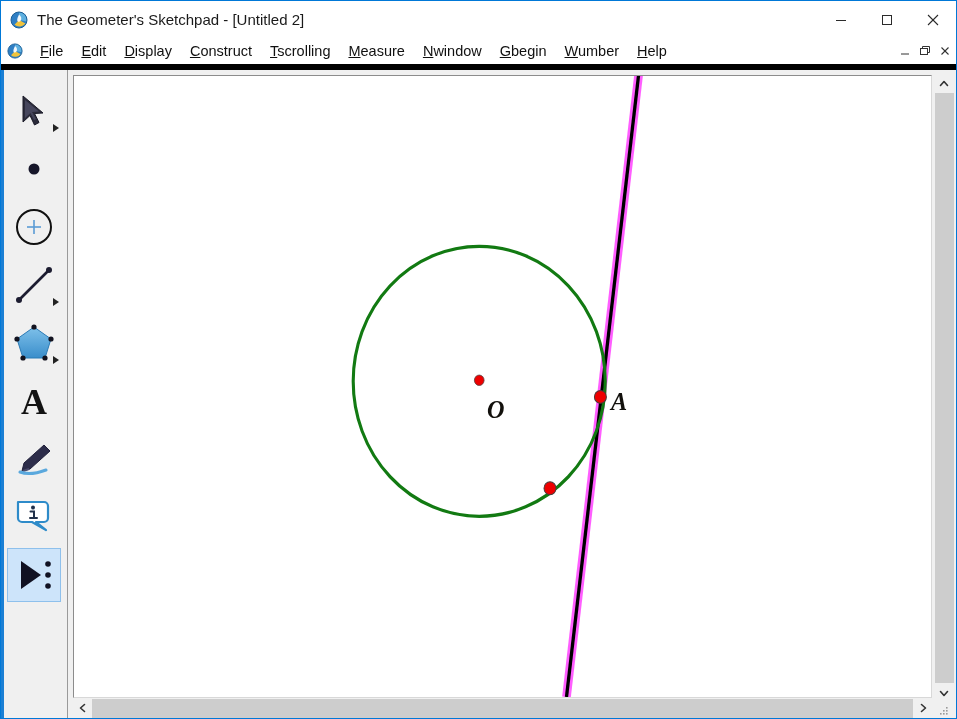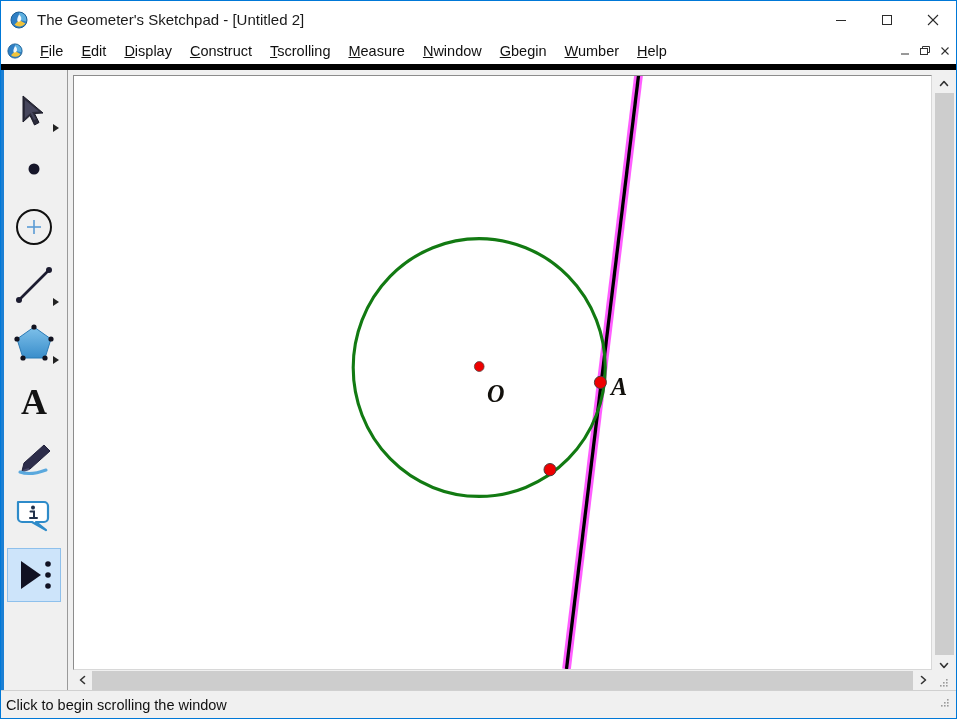--- a/index.html
+++ b/index.html
@@ -500,29 +500,14 @@
             <rect x="3" y="9" width="1.6" height="1.6"></rect>
               <rect x="6" y="9" width="1.6" height="1.6"></rect>
               <rect x="9" y="9" width="1.6" height="1.6"></rect>
           </g>
         </svg>
       </div>
     </div>
 
   </div>
 
-  <div class="statusbar">
-    <span class="status-text">Click to begin scrolling the window</span>
-    <span class="status-grip">
-      <svg width="14" height="14" viewBox="0 0 14 14">
-        <g fill="#9a9a9a">
-          <rect x="9" y="3" width="1.6" height="1.6"></rect>
-          <rect x="6" y="6" width="1.6" height="1.6"></rect>
-            <rect x="9" y="6" width="1.6" height="1.6"></rect>
-          <rect x="3" y="9" width="1.6" height="1.6"></rect>
-            <rect x="6" y="9" width="1.6" height="1.6"></rect>
-            <rect x="9" y="9" width="1.6" height="1.6"></rect>
-        </g>
-      </svg>
-    </span>
-  </div>
 
 </div>
 
 </body></html>

